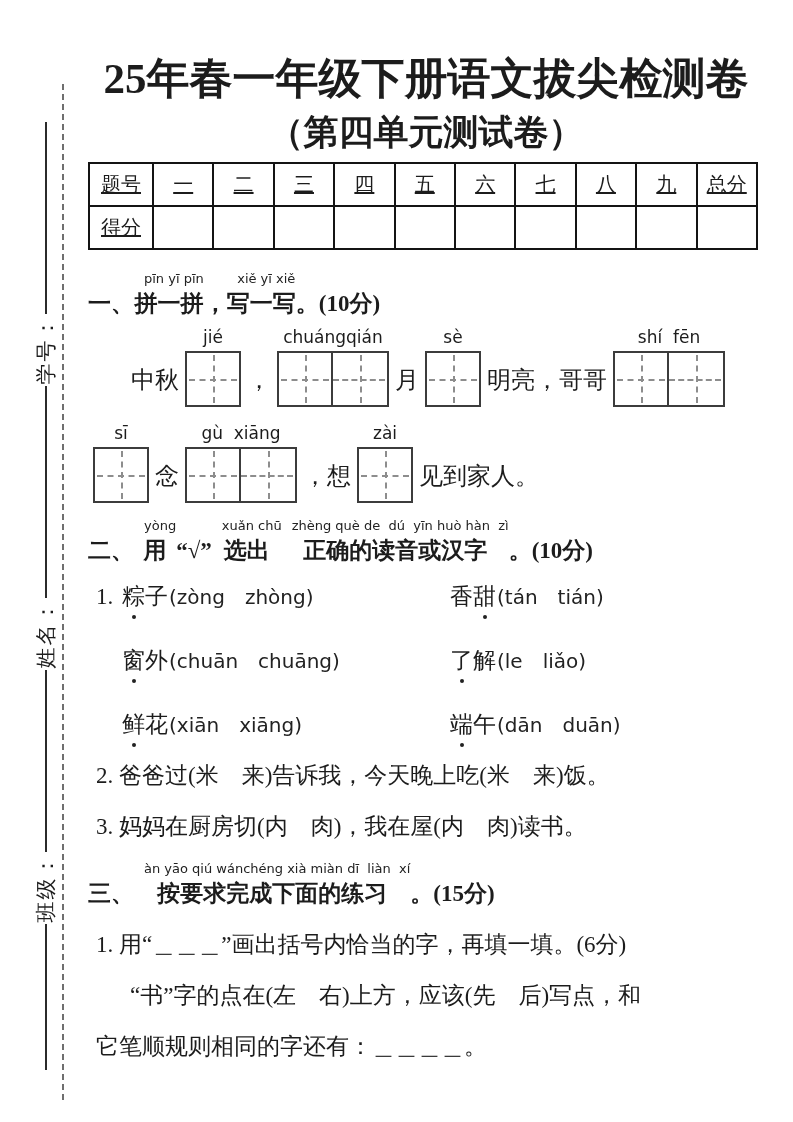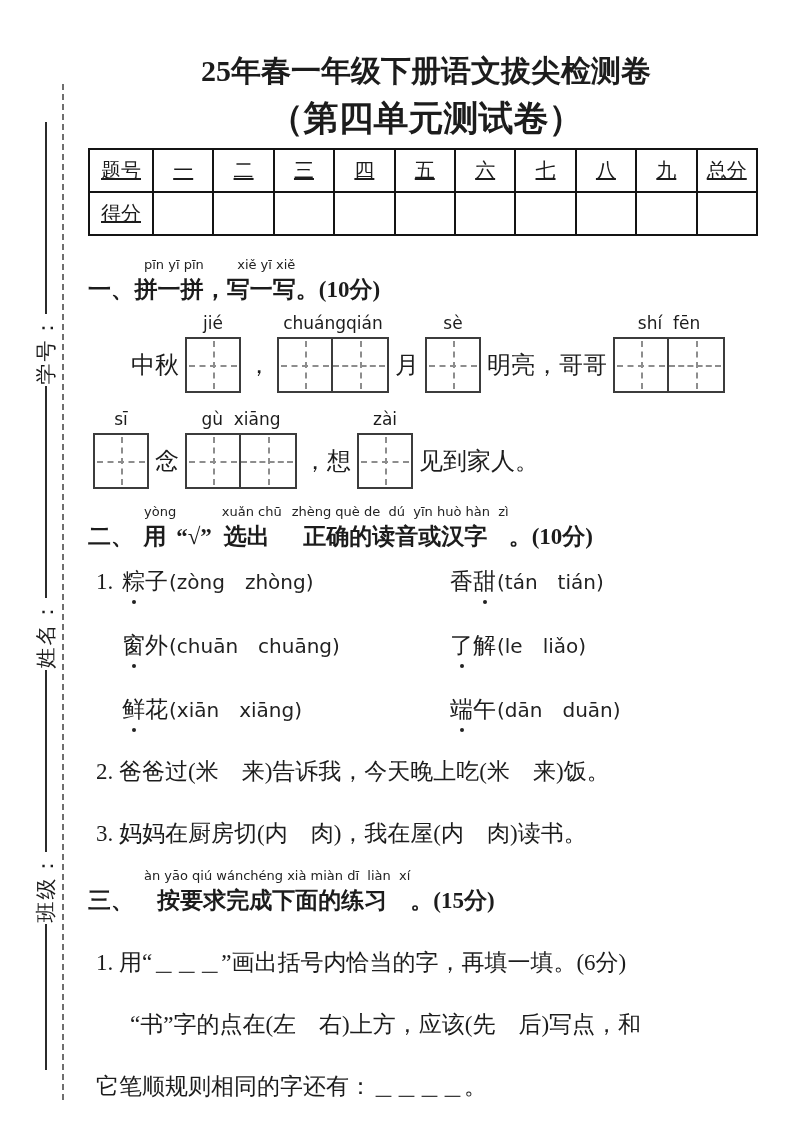--- a/index.html
+++ b/index.html
@@ -11,21 +11,21 @@
   .side-strip{position:absolute;left:26px;top:122px;width:40px;height:960px;
               display:flex;flex-direction:column;align-items:center;}
   .sline{width:2px;background:#2b2b2b;}
   .sl1{height:192px;} .sl2{height:212px;} .sl3{height:182px;} .sl4{height:146px;}
   .side-label{height:72px;width:40px;position:relative;flex:none;}
   .side-label span{position:absolute;left:50%;top:50%;transform:translate(-50%,-50%) rotate(-90deg);
                    white-space:nowrap;font-size:21px;letter-spacing:2px;}
 
   
   .main{position:absolute;left:88px;top:0;width:676px;}
-  .title{margin-top:54px;font-size:30px;font-weight:700;text-align:center;line-height:1.15;white-space:nowrap;}
+  .title{margin-top:54px;font-size:43px;font-weight:700;text-align:center;line-height:1.15;white-space:nowrap;}
   .subtitle{font-size:35px;font-weight:700;text-align:center;margin-top:6px;}
   .infoline{margin-top:14px;text-align:right;padding-right:16px;font-size:20px;}
   .infoline .gap{display:inline-block;width:38px;}
 
   
   table.score{border-collapse:collapse;table-layout:fixed;width:670px;margin-top:6px;text-decoration:underline;}
   table.score td{border:2.5px solid #141414;height:41px;text-align:center;font-size:20px;padding:0;}
   table.score col.c0{width:64px;}
 
   
@@ -53,21 +53,21 @@
   
   .pairs{display:grid;grid-template-columns:328px auto;row-gap:33px;padding-left:8px;margin-top:14px;}
   .pair{display:flex;align-items:baseline;white-space:nowrap;}
   .pnum{display:inline-block;width:26px;font-size:23px;}
   .pword{font-size:23px;}
   .dotted{position:relative;display:inline-block;}
   .dotted::after{content:"";position:absolute;left:50%;bottom:-7px;width:4px;height:4px;border-radius:50%;
                  background:#222;transform:translateX(-50%);}
   .popts{font-family:"DejaVu Sans","Liberation Sans",sans-serif;font-size:20px;margin-left:1px;color:#222;}
 
-  .line-item{margin-top:31px;font-size:23px;padding-left:8px;white-space:nowrap;}
+  .line-item{margin-top:20px;font-size:23px;padding-left:8px;white-space:nowrap;}
   .ind2{padding-left:42px;}
 </style>
 </head>
 <body>
 
 <div class="page">
 
   <div class="fold-line"></div>
 
   <div class="side-strip">

